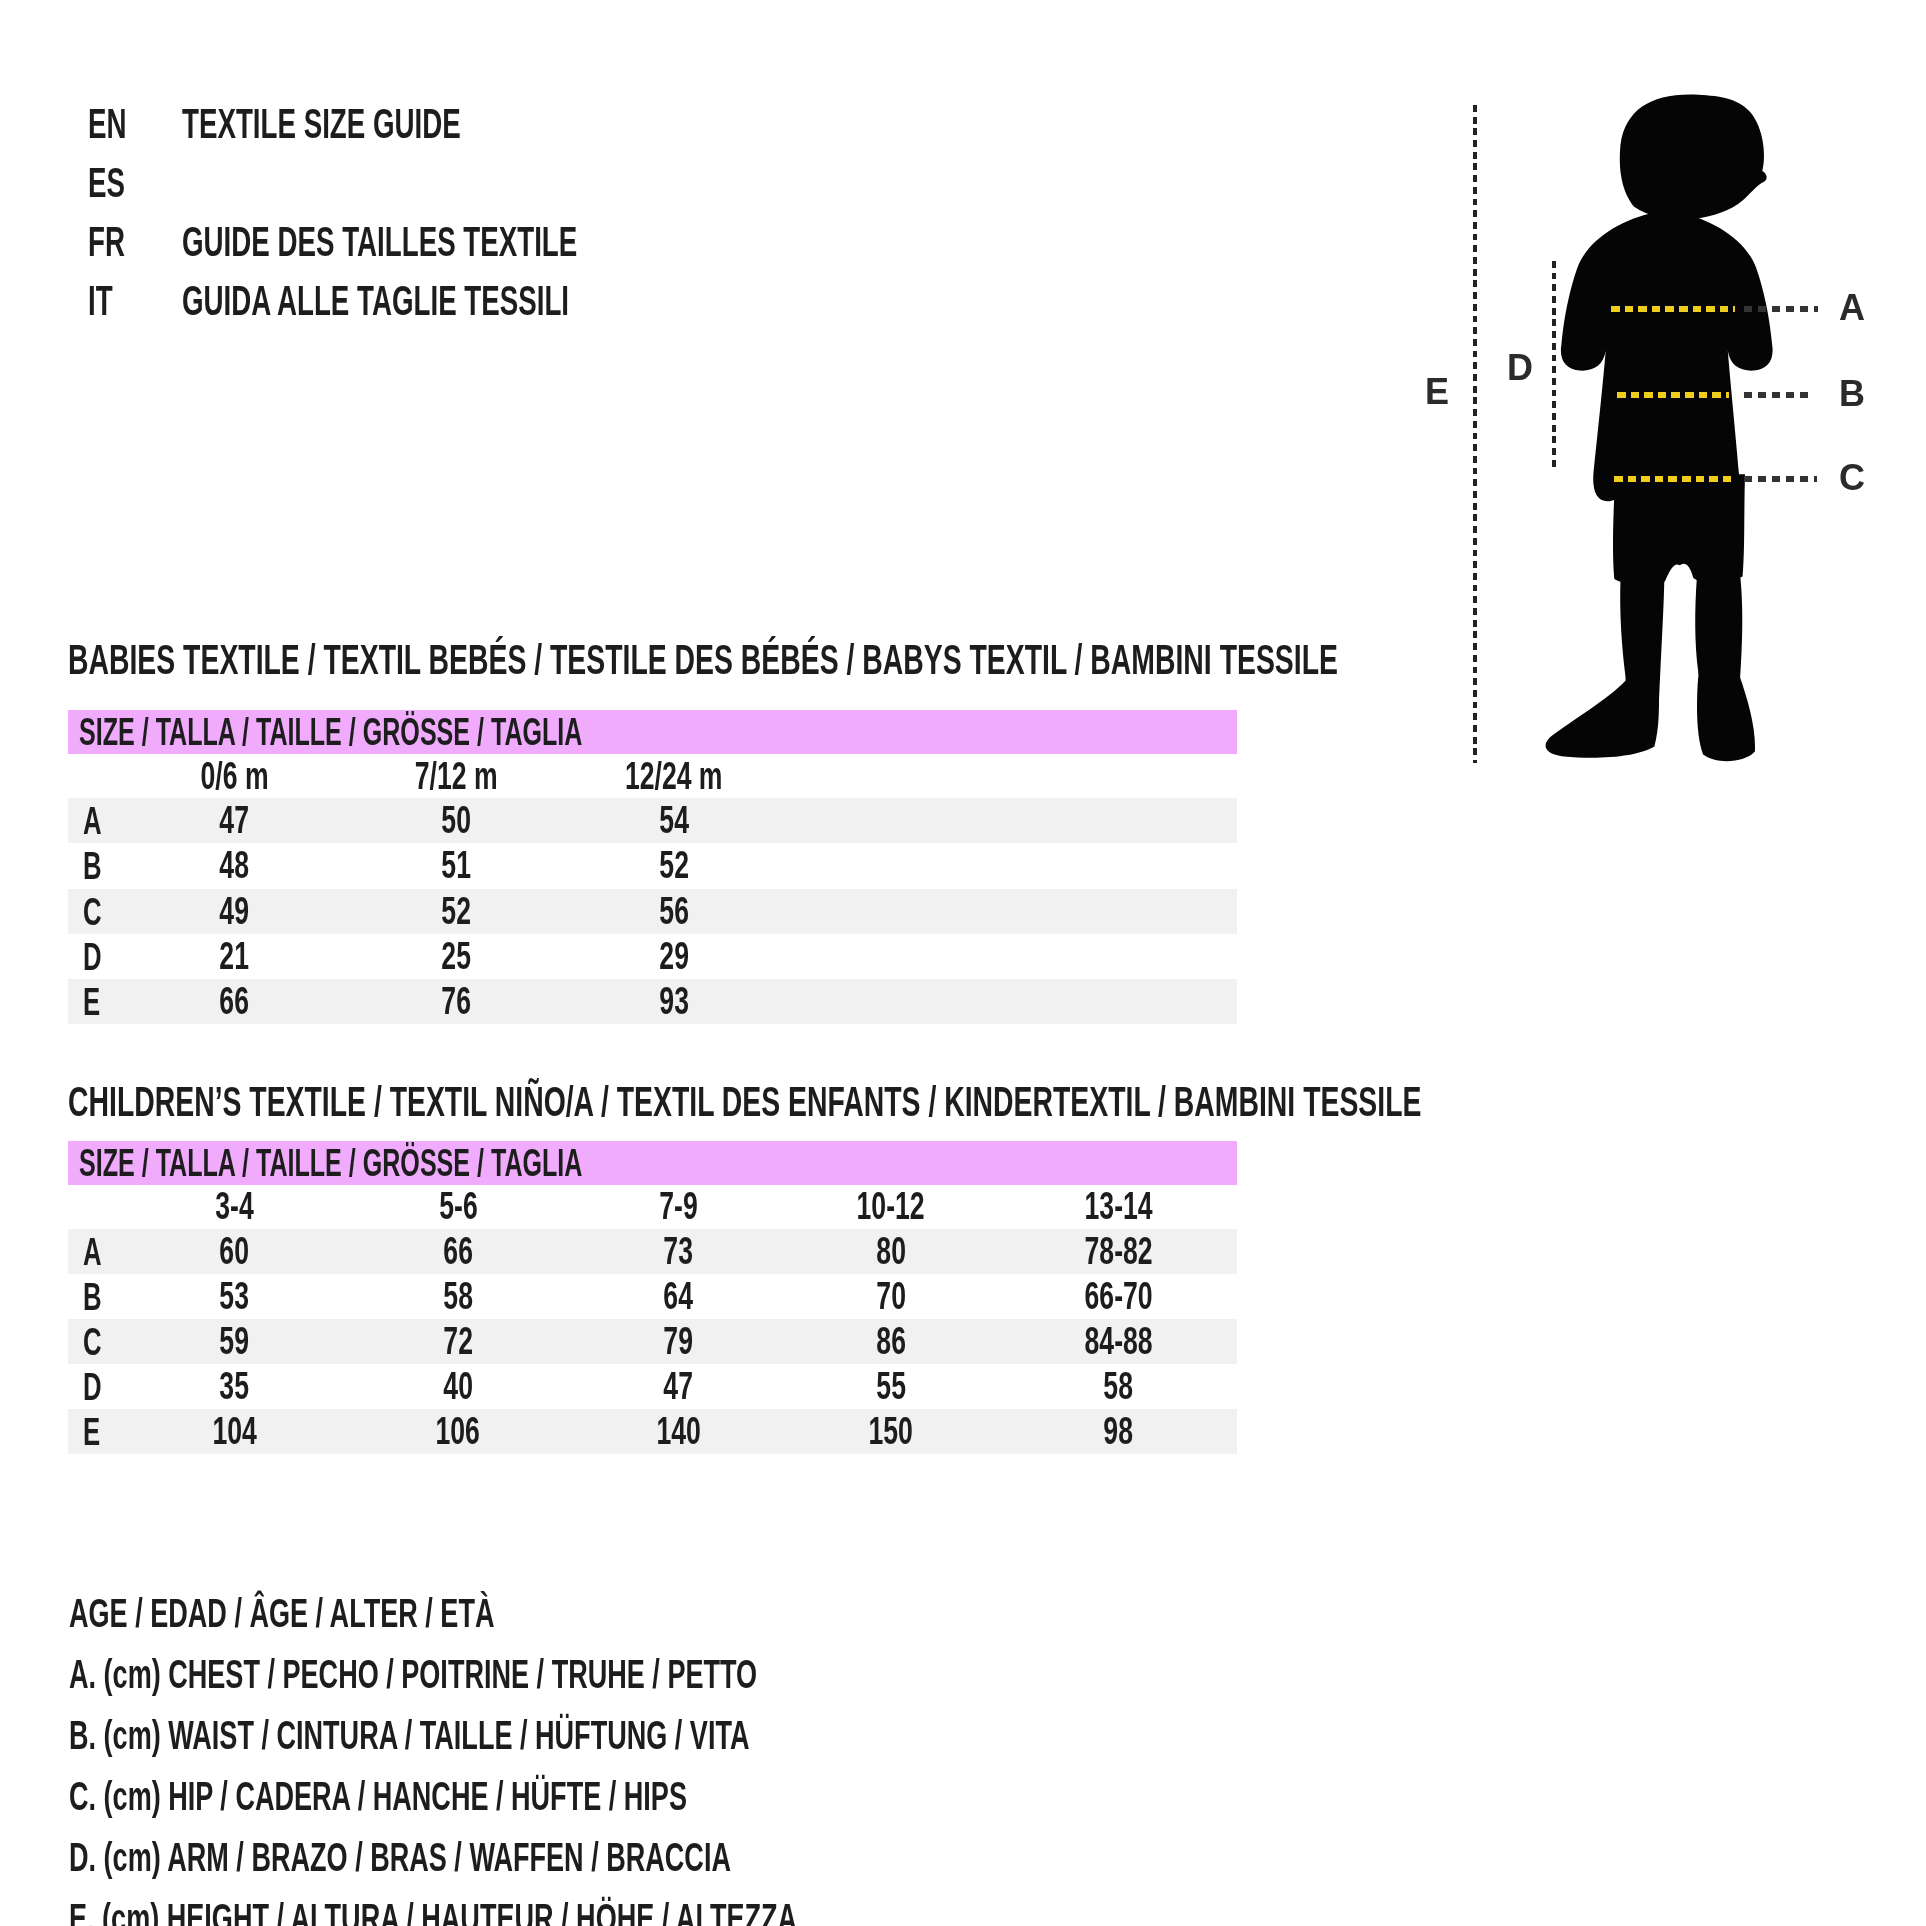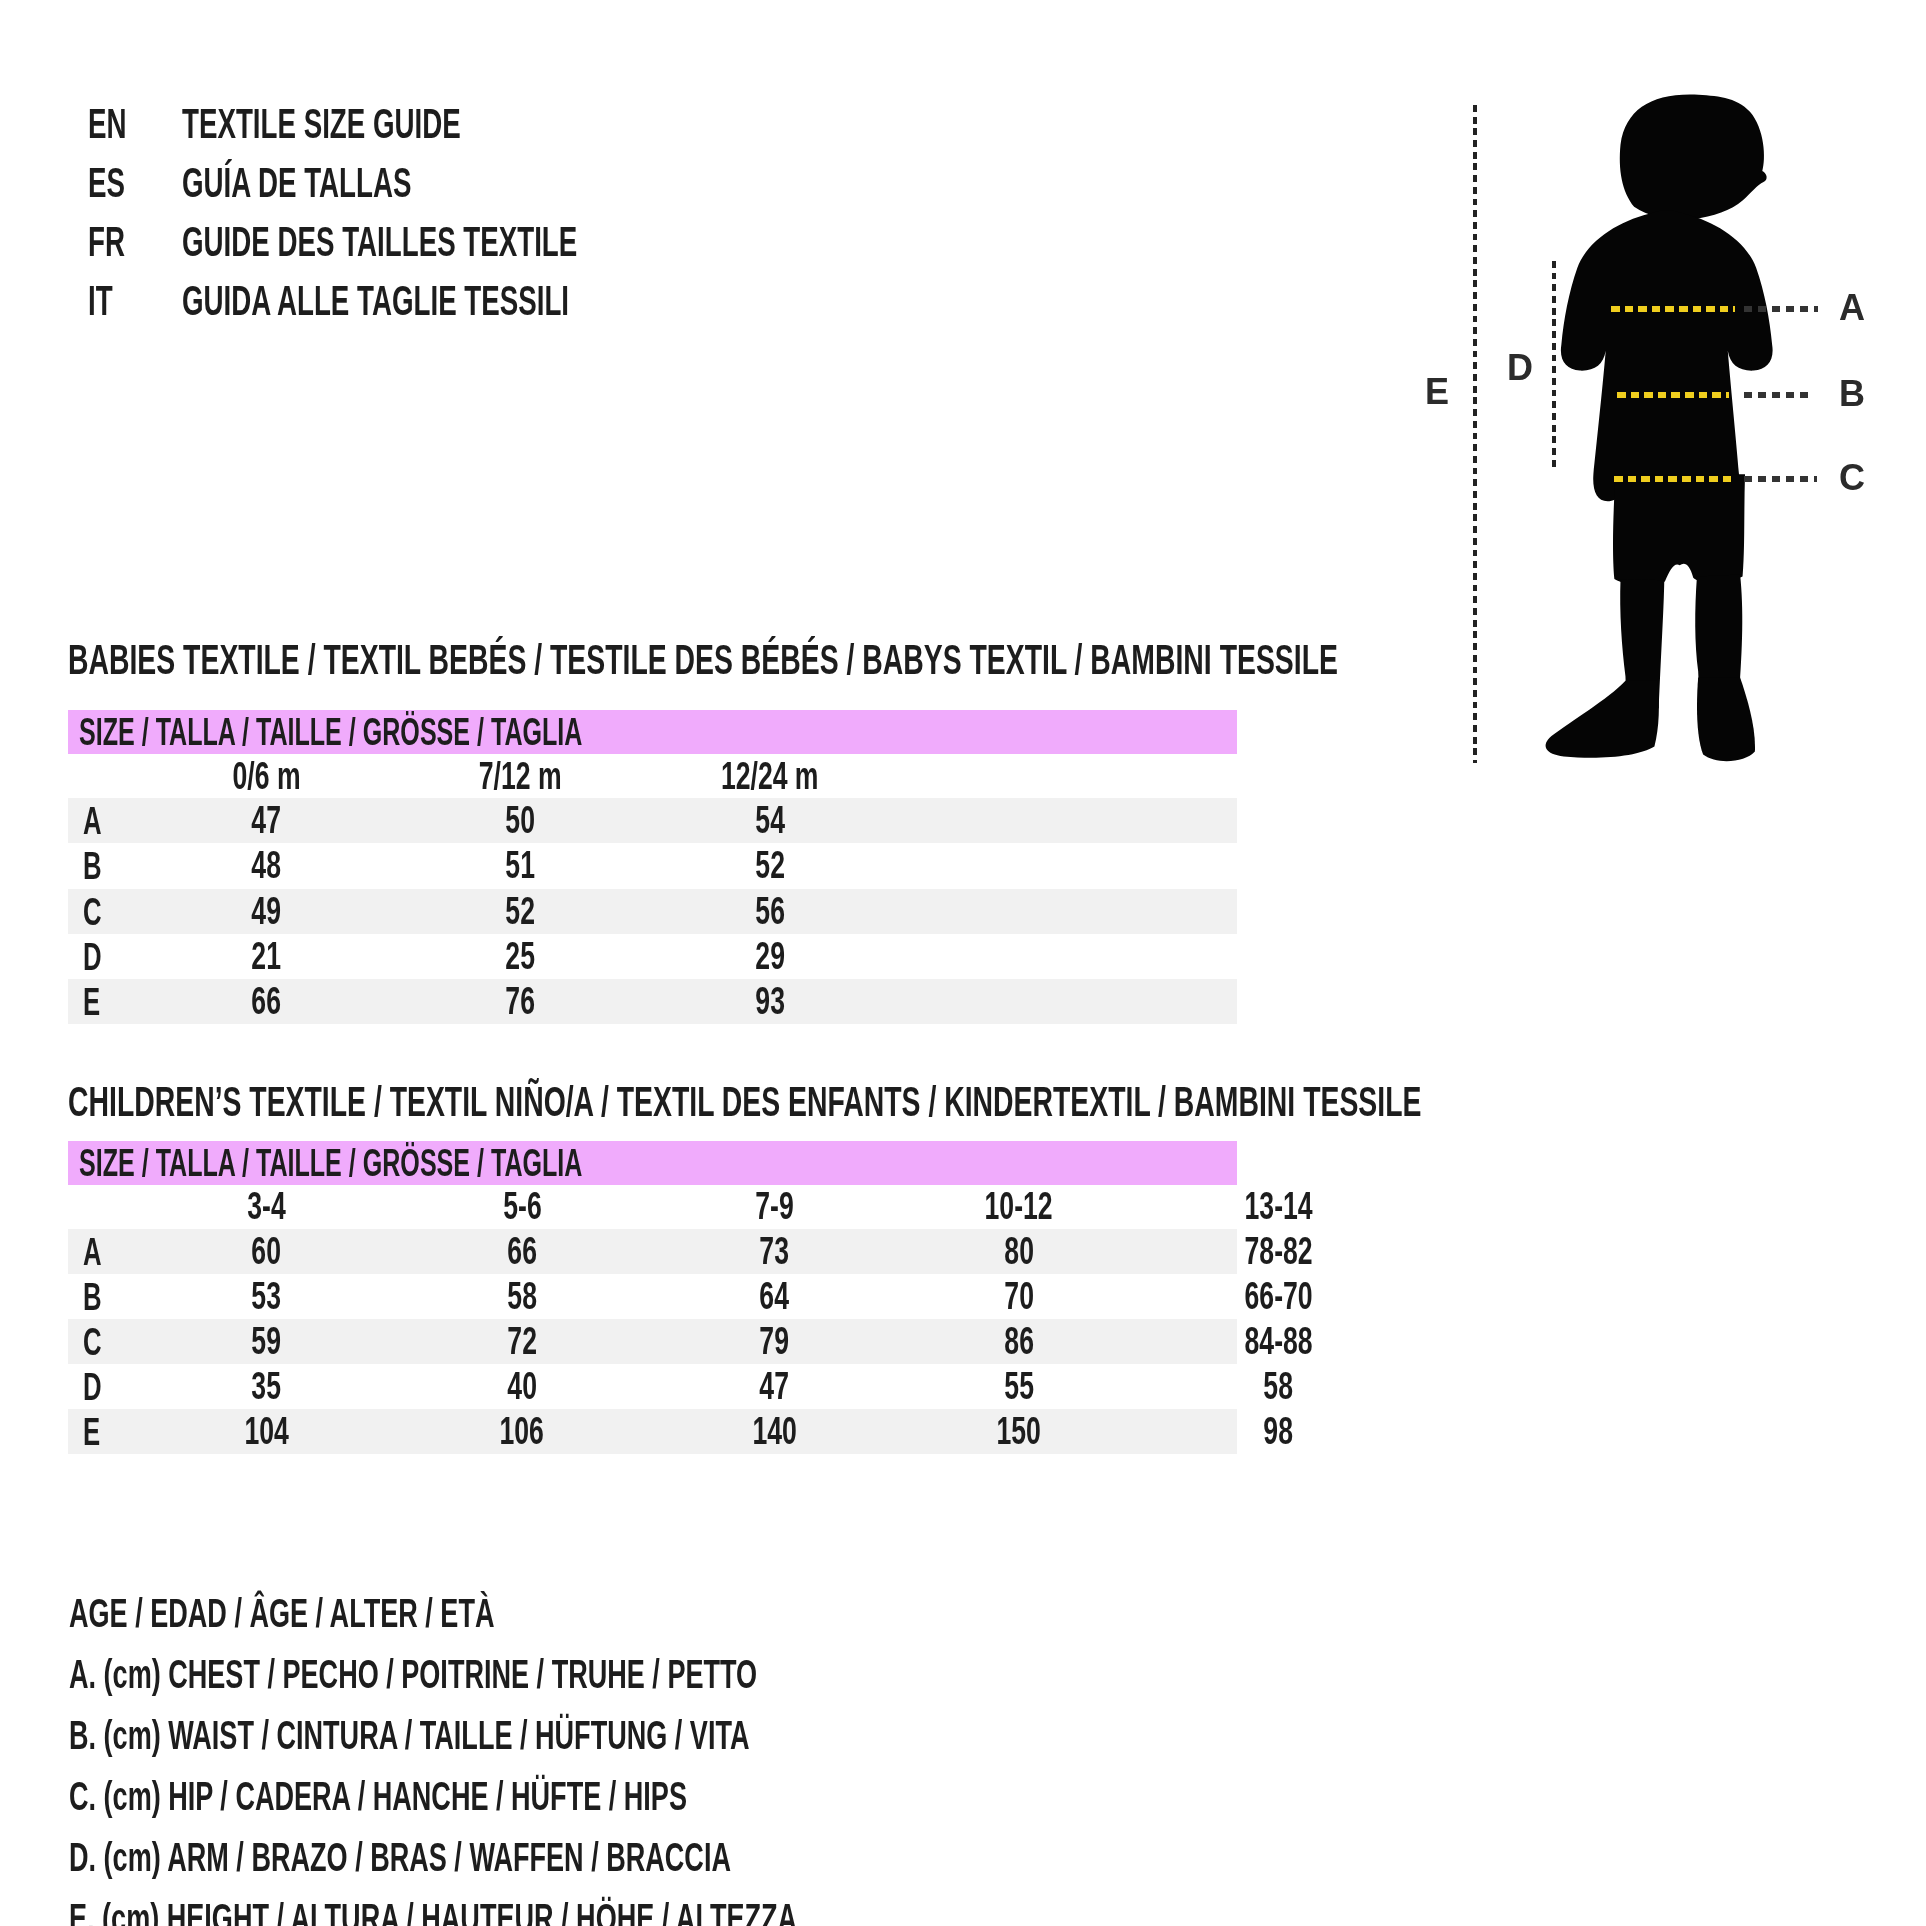--- a/index.html
+++ b/index.html
@@ -12,21 +12,21 @@
   
   .lang-block{left:76px;top:94px;}
   .lang-row{display:grid;grid-template-columns:94px auto;height:59px;align-items:center;}
   .lang-code,.lang-label{font-size:42px;font-weight:700;line-height:1;margin-left:12px;}
   
   .sec-title{left:68px;font-size:43px;font-weight:700;line-height:47px;}
   
   .size-bar{left:68px;width:1169px;height:44px;background:#f0abfc;display:flex;align-items:center;padding-left:11px;box-sizing:border-box;}
   .size-bar span{font-size:38px;font-weight:700;}
   
-  .trow{left:68px;width:1169px;display:grid;align-items:center;gap:32px;}
+  .trow{left:68px;width:1169px;display:grid;align-items:center;}
   .grid-babies{grid-template-columns:74px 185px 259px 176px;}
   .grid-children{grid-template-columns:74px 185px 262px 179px 246px 209px;}
   .band{background:#f1f1f1;}
   .rlabel{font-size:39px;font-weight:700;padding-left:15.4px;}
   .cell{text-align:center;font-size:38px;font-weight:700;}
   .colhdr .cell{font-weight:700;}
   
   .legend-block{left:69px;top:1583px;}
   .legend-line{font-size:41px;font-weight:700;line-height:61px;}
   
@@ -38,21 +38,20 @@
 </head>
 <body>
 
 <div class="abs lang-block">
   <div class="lang-row">
     <div class="lang-code"><span class="cond">EN</span></div>
     <div class="lang-label"><span class="cond">TEXTILE SIZE GUIDE</span></div>
   </div>
   <div class="lang-row">
     <div class="lang-code"><span class="cond">ES</span></div>
-    <div class="lang-label"><span class="cond">GUÍA DE TALLAS</span></div>
   </div>
   <div class="lang-row">
     <div class="lang-code"><span class="cond">FR</span></div>
     <div class="lang-label"><span class="cond">GUIDE DES TAILLES TEXTILE</span></div>
   </div>
   <div class="lang-row">
     <div class="lang-code"><span class="cond">IT</span></div>
     <div class="lang-label"><span class="cond">GUIDA ALLE TAGLIE TESSILI</span></div>
   </div>
 </div>

